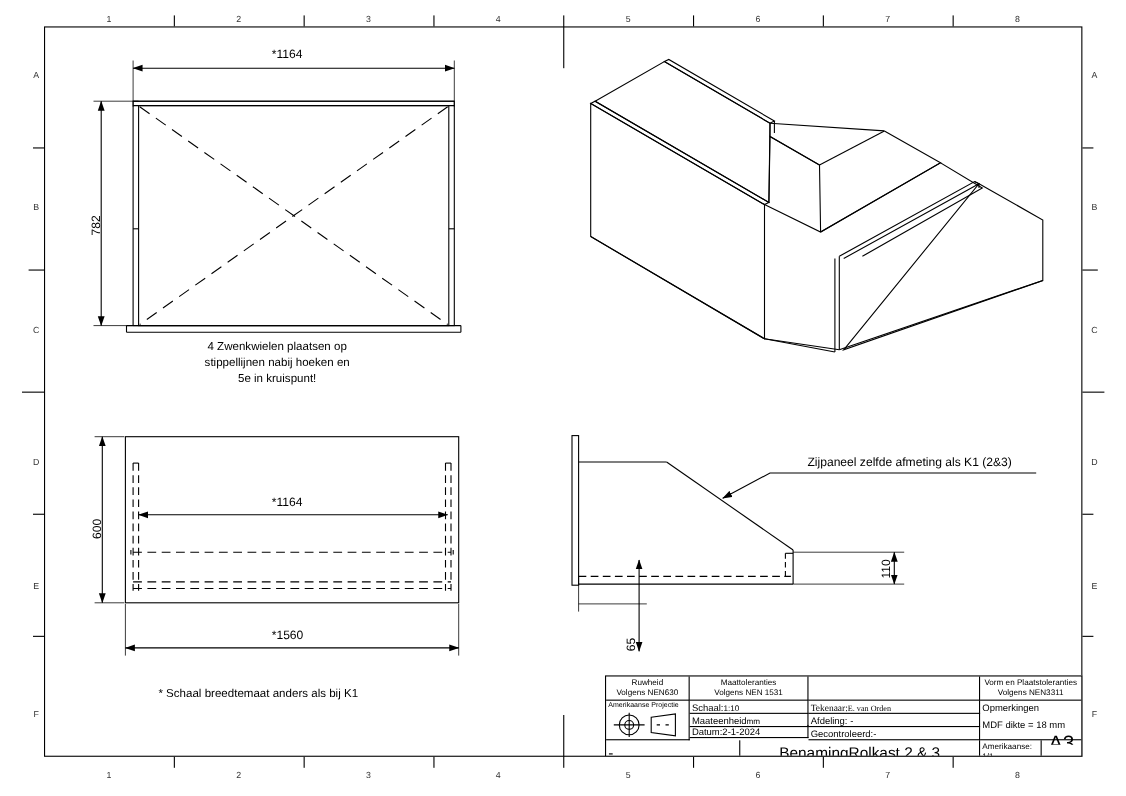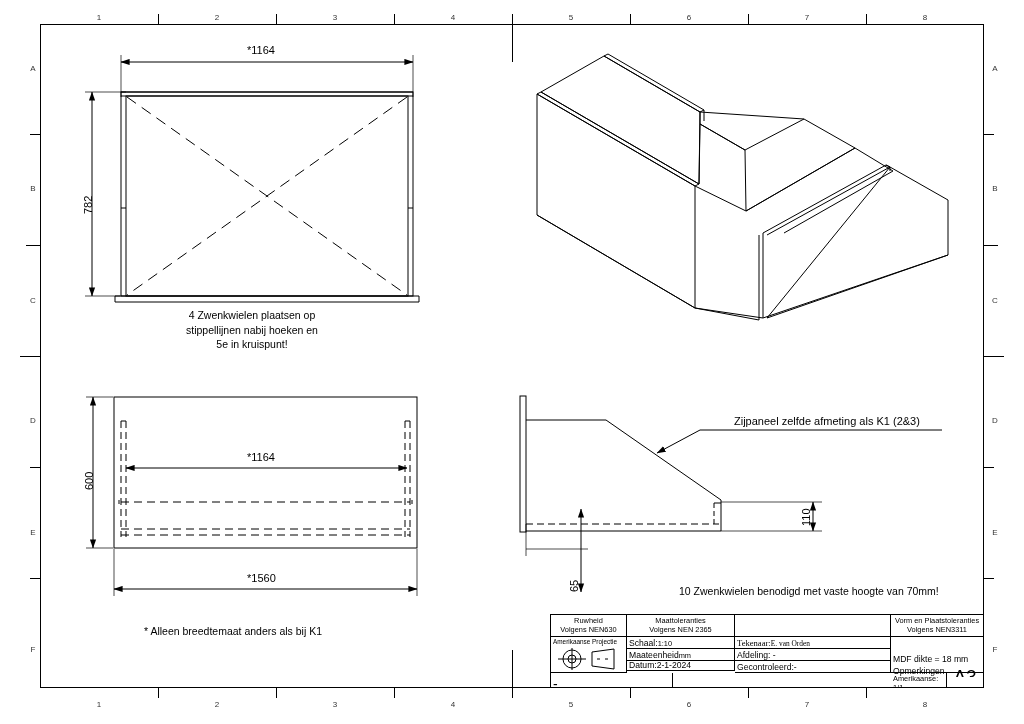--- a/index.html
+++ b/index.html
@@ -264,36 +264,35 @@
 
   <div class="dimtxt" style="left:247px;top:44px;">*1164</div>
   <div class="dimtxt vert" style="left:82px;top:214px;">782</div>
   <div class="note" style="left:186px;top:308px;">4 Zwenkwielen plaatsen op
 stippellijnen nabij hoeken en
 5e in kruispunt!</div>
 
   <div class="dimtxt vert" style="left:83px;top:490px;">600</div>
   <div class="dimtxt" style="left:247px;top:451px;">*1164</div>
   <div class="dimtxt" style="left:247px;top:572px;">*1560</div>
-  <div class="note" style="left:144px;top:624px;">* Alleen breedtemaat anders als bij K1</div>
+  <div class="note" style="left:144px;top:624px;">* Schaal breedtemaat anders als bij K1</div>
 
   <div class="dimtxt" style="left:734px;top:415px;">Zijpaneel zelfde afmeting als K1 (2&amp;3)</div>
   <div class="dimtxt vert" style="left:800px;top:526px;">110</div>
   <div class="dimtxt vert" style="left:568px;top:592px;">65</div>
-  <div class="note" style="left:679px;top:584px;">10 Zwenkwielen benodigd met vaste hoogte van 70mm!</div>
 
   <div class="tb">
 
     <div class="cell ctr" style="left:0;top:0;width:76px;height:22px;">
       <span>Ruwheid</span><br>
       <span>Volgens NEN630</span>
     </div>
     <div class="cell ctr" style="left:76px;top:0;width:108px;height:22px;">
       <span>Maattoleranties</span><br>
-      <span>Volgens NEN 2365</span>
+      <span>Volgens NEN 1531</span>
     </div>
     <div class="cell" style="left:184px;top:0;width:156px;height:22px;"></div>
     <div class="cell ctr nb" style="left:340px;top:0;width:92px;height:22px;">
       <span>Vorm en Plaatstoleranties</span><br>
       <span>Volgens NEN3311</span>
     </div>
 
     <div class="cell" style="left:0;top:22px;width:76px;height:36px;">
       <div style="font-size:6.4px;line-height:8px;">Amerikaanse Projectie</div>
       <svg width="70" height="24" viewBox="0 0 70 24" style="display:block;margin:1px auto 0;">
@@ -322,29 +321,32 @@
     <div class="cell med" style="left:184px;top:22px;width:156px;height:12px;font-family:Liberation Serif, serif;">
       <span>Tekenaar:</span><span class="sub">E. van Orden</span>
     </div>
     <div class="cell med" style="left:184px;top:34px;width:156px;height:12px;">
       <span>Afdeling: </span><span>-</span>
     </div>
     <div class="cell med" style="left:184px;top:46px;width:156px;height:12px;">
       <span>Gecontroleerd:</span><span>-</span>
     </div>
 
-    <div class="cell med nb" style="left:340px;top:22px;width:92px;height:12px;border-bottom:none;margin-top:28px;">
+    <div class="cell med nb" style="left:340px;top:22px;width:92px;height:12px;border-bottom:none;">
       <span>Opmerkingen</span>
     </div>
     <div class="cell med nb" style="left:340px;top:34px;width:92px;height:24px;">
       <span style="display:block;padding-top:4px;">MDF dikte = 18 mm</span>
     </div>
 
     <div class="cell big nbb" style="left:0;top:58px;width:122px;height:14px;">
       <span>-</span>
+    </div>
+    <div class="cell big nbb" style="left:122px;top:58px;width:218px;height:14px;text-align:center;">
+      <span>Benaming</span><span>Rolkast 2 &amp; 3</span>
     </div>
     <div class="cell nbb" style="left:340px;top:58px;width:56px;height:14px;">
       <span>Amerikaanse:</span><br>
       <span>1/1</span>
     </div>
     <div class="cell huge nb nbb" style="left:396px;top:48px;width:36px;height:14px;">
       <span>A3</span>
     </div>
   </div>
 

